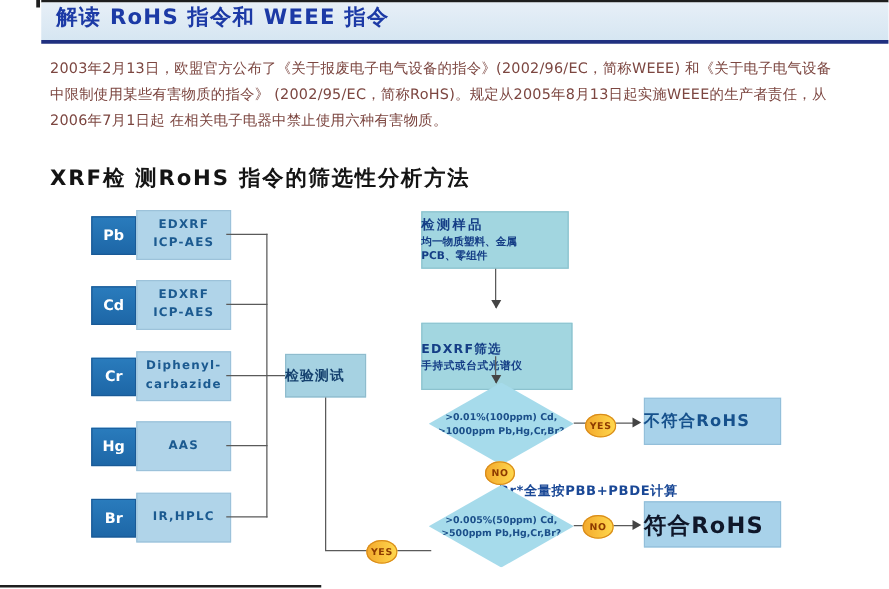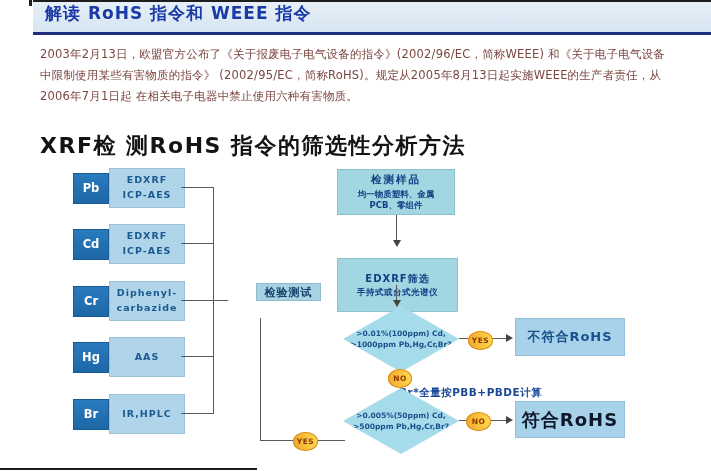--- a/index.html
+++ b/index.html
@@ -11,37 +11,37 @@
   #banner{position:absolute;left:33px;top:2px;width:678px;height:30px;
           background:linear-gradient(to bottom,#e7eff7,#d6e6f2);
           display:flex;align-items:flex-start;}
   #banner .title{color:#1c3aa6;font-weight:bold;font-size:17px;letter-spacing:1px;padding-left:12px;}
   #rule{position:absolute;left:33px;top:32px;width:678px;height:3px;background:#203080;}
   
   #intro{position:absolute;left:40px;top:44px;width:668px;color:#7c4640;font-size:11.5px;
          letter-spacing:.2px;}
   #intro .iline{line-height:21px;white-space:nowrap;}
   
-  #heading{position:absolute;left:40px;top:131px;color:#141414;font-weight:bold;font-size:22px;letter-spacing:1.5px;}
+  #heading{position:absolute;left:40px;top:131px;color:#141414;font-weight:bold;font-size:17px;letter-spacing:1.5px;}
   
   .el-row{position:absolute;left:53px;width:128px;height:40px;display:flex;align-items:center;margin-left:20px;}
   .el-badge{width:36px;height:31px;background:linear-gradient(to bottom,#2a7cbd,#1d66a6);
             color:#fff;font-weight:bold;font-size:11.5px;display:flex;align-items:center;justify-content:center;
             box-shadow:inset 0 0 0 1px #1a5a96;}
   .el-method{width:76px;height:40px;background:#b0d4e9;display:flex;flex-direction:column;
              align-items:center;justify-content:center;color:#1b5a90;font-weight:bold;font-size:9.5px;
              letter-spacing:1px;line-height:1.55;box-shadow:inset 0 0 0 1px #9cc2da;}
   
   .lh{position:absolute;height:1px;background:#5a5a5a;}
   .lv{position:absolute;width:1px;background:#5a5a5a;}
   
-  .fbox{position:absolute;display:flex;flex-direction:column;align-items:center;justify-content:center;
+  .fbox{position:absolute;display:flex;flex-direction:column;align-items:flex-start;justify-content:center;
         text-align:center;font-weight:bold;}
-  #verify-box{left:228px;top:283px;width:65px;height:18px;background:#a6d2e2;
-        box-shadow:inset 0 0 0 1px #8fbccd;color:#14406e;font-size:11px;letter-spacing:1px;margin-left:28px;}
+  #verify-box{left:228px;top:283px;width:65px;height:35px;background:#a6d2e2;
+        box-shadow:inset 0 0 0 1px #8fbccd;color:#14406e;font-size:11px;letter-spacing:1px;}
   #sample-box{left:337px;top:169px;width:118px;height:46px;background:#a2d6e0;
         box-shadow:inset 0 0 0 1px #8cc2ce;color:#153e86;}
   #sample-box .t{font-size:10.5px;letter-spacing:2px;margin-bottom:2px;}
   #sample-box .s{font-size:8.5px;line-height:1.35;}
   #screen-box{left:337px;top:247px;width:121px;height:54px;background:#a2d6e0;
         box-shadow:inset 0 0 0 1px #8cc2ce;color:#153e86;margin-top:11px;}
   #screen-box .t{font-size:10px;letter-spacing:1px;margin-bottom:1px;}
   #screen-box .s{font-size:8.5px;letter-spacing:.5px;}
   #fail-box{left:515px;top:318px;width:110px;height:38px;background:#a8d2ea;
         box-shadow:inset 0 0 0 1px #93bfda;color:#16518c;font-size:13px;letter-spacing:1px;}

